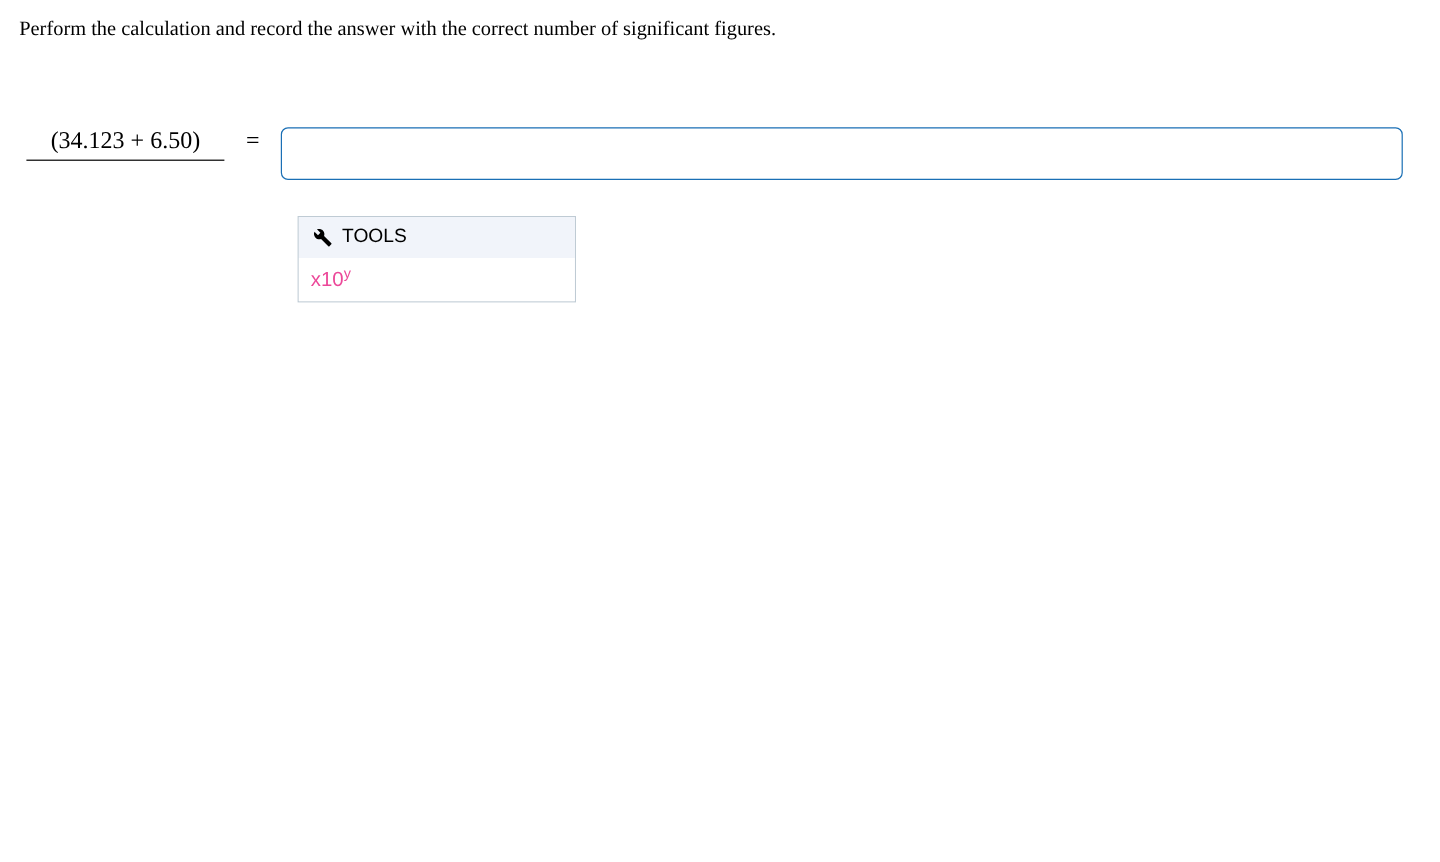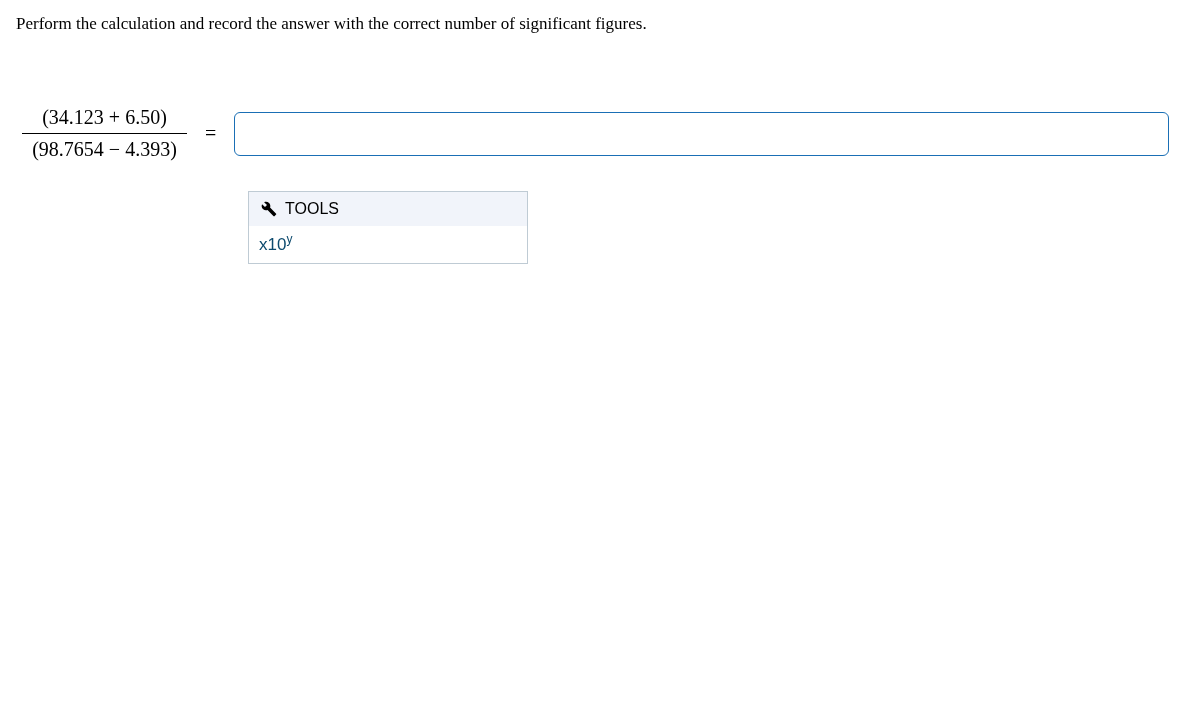--- a/index.html
+++ b/index.html
@@ -15,21 +15,21 @@
       padding: 12px 16px;
     }
     .question-text {
       font-size: 17px;
       color: #000;
       line-height: 1.4;
       margin-bottom: 70px;
     }
     .equation-row {
       display: flex;
-      align-items: center;
+      align-items: flex-start;
       gap: 14px;
       margin-left: 6px;
     }
     .fraction {
       display: inline-flex;
       flex-direction: column;
       align-items: center;
       font-size: 20px;
       color: #000;
     }
@@ -59,60 +59,59 @@
       padding: 6px 10px;
       font-size: 18px;
       font-family: inherit;
       background: #fff;
       outline: none;
       max-width: 935px;
     }
     .tools-panel {
       margin-top: 30px;
       margin-left: 232px;
-      width: 280px;
+      width: 232px;
       border: 1px solid #bfcbd4;
     }
     .tools-header {
       display: flex;
       align-items: center;
       gap: 8px;
       padding: 8px 12px;
       background: #f1f4fa;
       font-family: Arial, Helvetica, sans-serif;
       font-size: 16px;
       color: #000;
     }
     .wrench-icon {
       width: 16px;
       height: 16px;
     }
     .tool-item {
       padding: 6px 10px 8px 10px;
       font-family: Arial, Helvetica, sans-serif;
       font-size: 17px;
-      color: #0c4a6e;
+      color: #ec4899;
       cursor: pointer;
       background: #fff;
     }
     .tool-item sup {
       font-size: 12px;
       vertical-align: super;
     }
   </style>
 </head>
 <body>
 
 <div class="question-text">Perform the calculation and record the answer with the correct number of significant figures.</div>
 
 <div class="equation-row">
   <div class="fraction">
     <div class="numerator">(34.123 + 6.50)</div>
     <div class="fraction-line" style="height:1.5px"></div>
-    <div class="denominator">(98.7654 − 4.393)</div>
   </div>
   <div class="equals">=</div>
   <input type="text" class="answer-input" value="" style="">
 </div>
 
 <div class="tools-panel">
   <div class="tools-header">
     <svg class="wrench-icon" viewBox="0 0 24 24" fill="#000">
       <path d="M22.7 19l-9.1-9.1c.9-2.3.4-5-1.5-6.9-2-2-5-2.4-7.4-1.3L9 6 6 9 1.6 4.7C.4 7.1.9 10.1 2.9 12.1c1.9 1.9 4.6 2.4 6.9 1.5l9.1 9.1c.4.4 1 .4 1.4 0l2.3-2.3c.5-.4.5-1.1.1-1.4z"></path>
     </svg>

